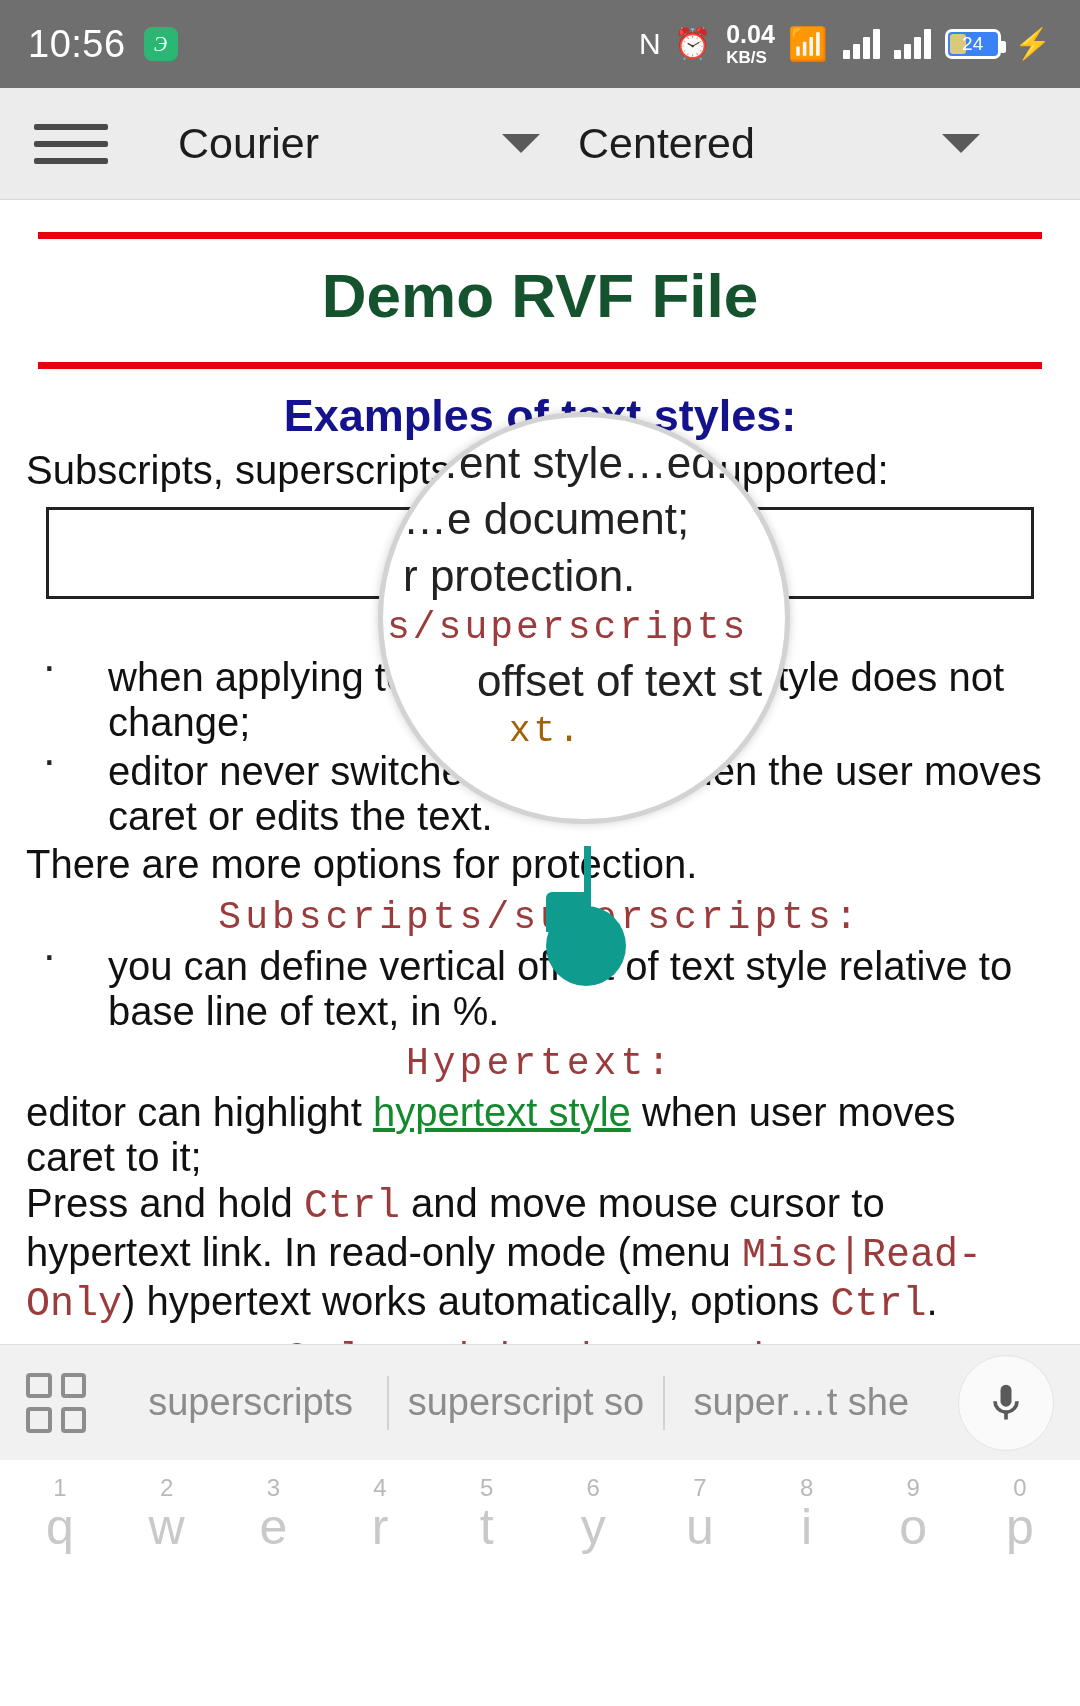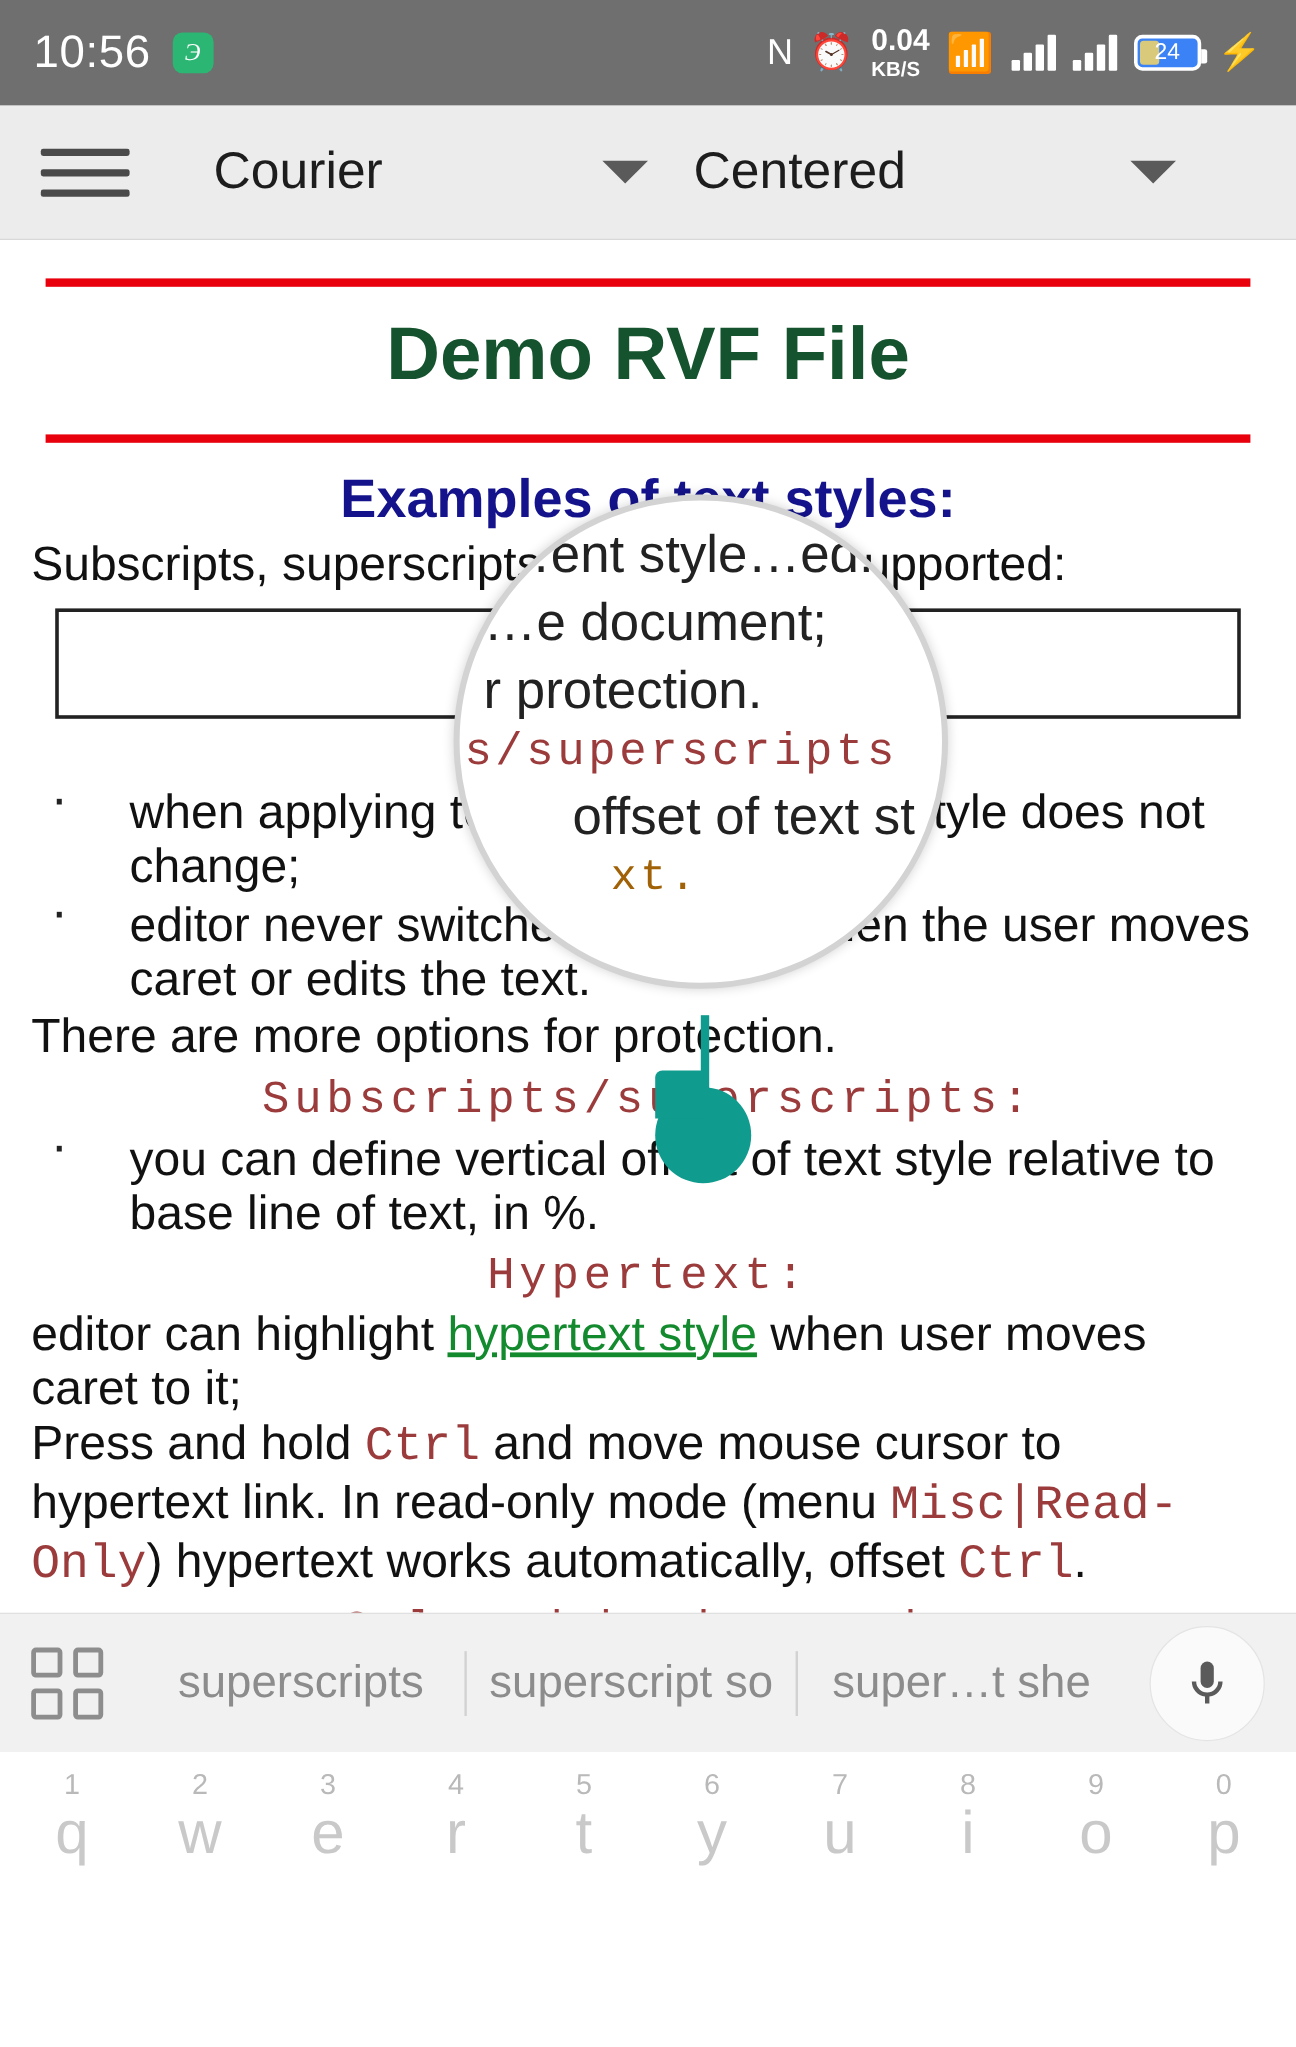--- a/index.html
+++ b/index.html
@@ -242,21 +242,21 @@
 
     <ul class="bullets">
       <li>you can define vertical offset of text style relative to base line of text, in %.</li>
     </ul>
 
     <div class="mono-head">Hypertext:</div>
     <div class="para">
       <span>editor can highlight </span><span class="link">hypertext style</span><span> when user moves caret to it;</span>
     </div>
     <div class="para">
-      <span>Press and hold </span><span class="mono">Ctrl</span><span> and move mouse cursor to hypertext link. In read-only mode (menu </span><span class="mono">Misc|Read-Only</span><span>) hypertext works automatically, offset </span><span class="mono">Ctrl</span><span>.</span>
+      <span>Press and hold </span><span class="mono">Ctrl</span><span> and move mouse cursor to hypertext link. In read-only mode (menu </span><span class="mono">Misc|Read-Only</span><span>) hypertext works automatically, options </span><span class="mono">Ctrl</span><span>.</span>
     </div>
 
     <div class="mono-head">Colored background:</div>
 
   </div>
 
   <div class="caret-stem" style="left:584px; top:578px; height:92px;"></div>
   <div class="caret-ball" style="left:546px; top:668px;"></div>
 
   <div class="caret-stem" style="left:584px; top:846px; height:68px;"></div>

